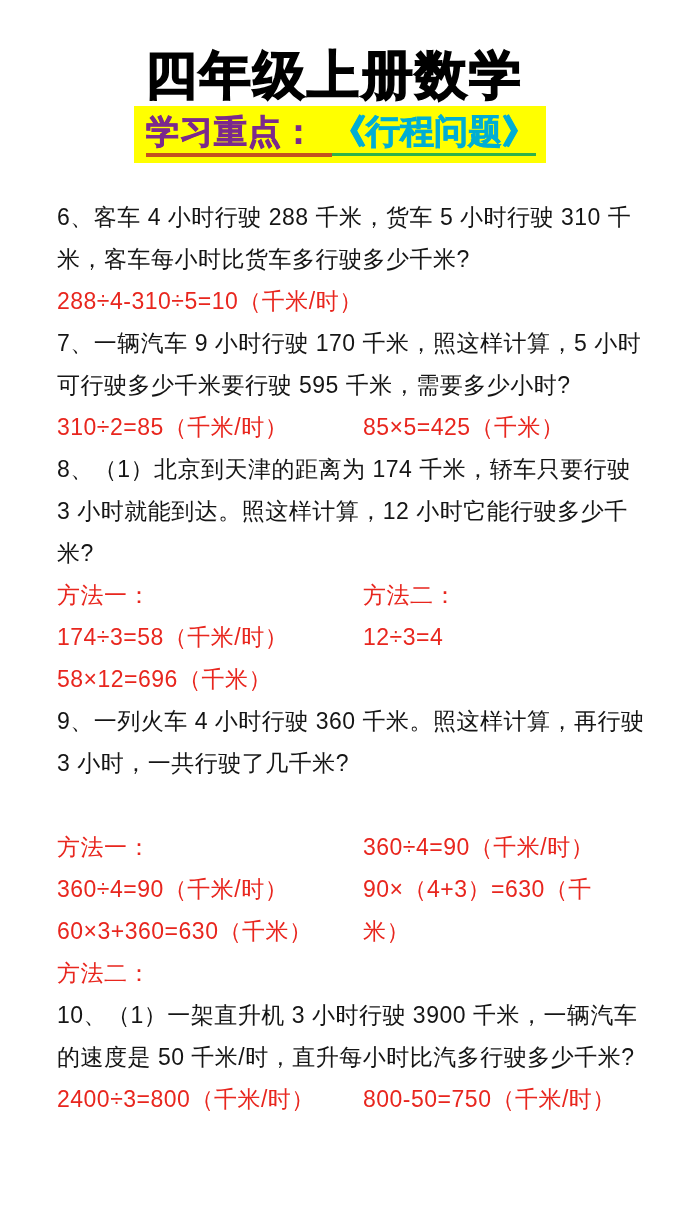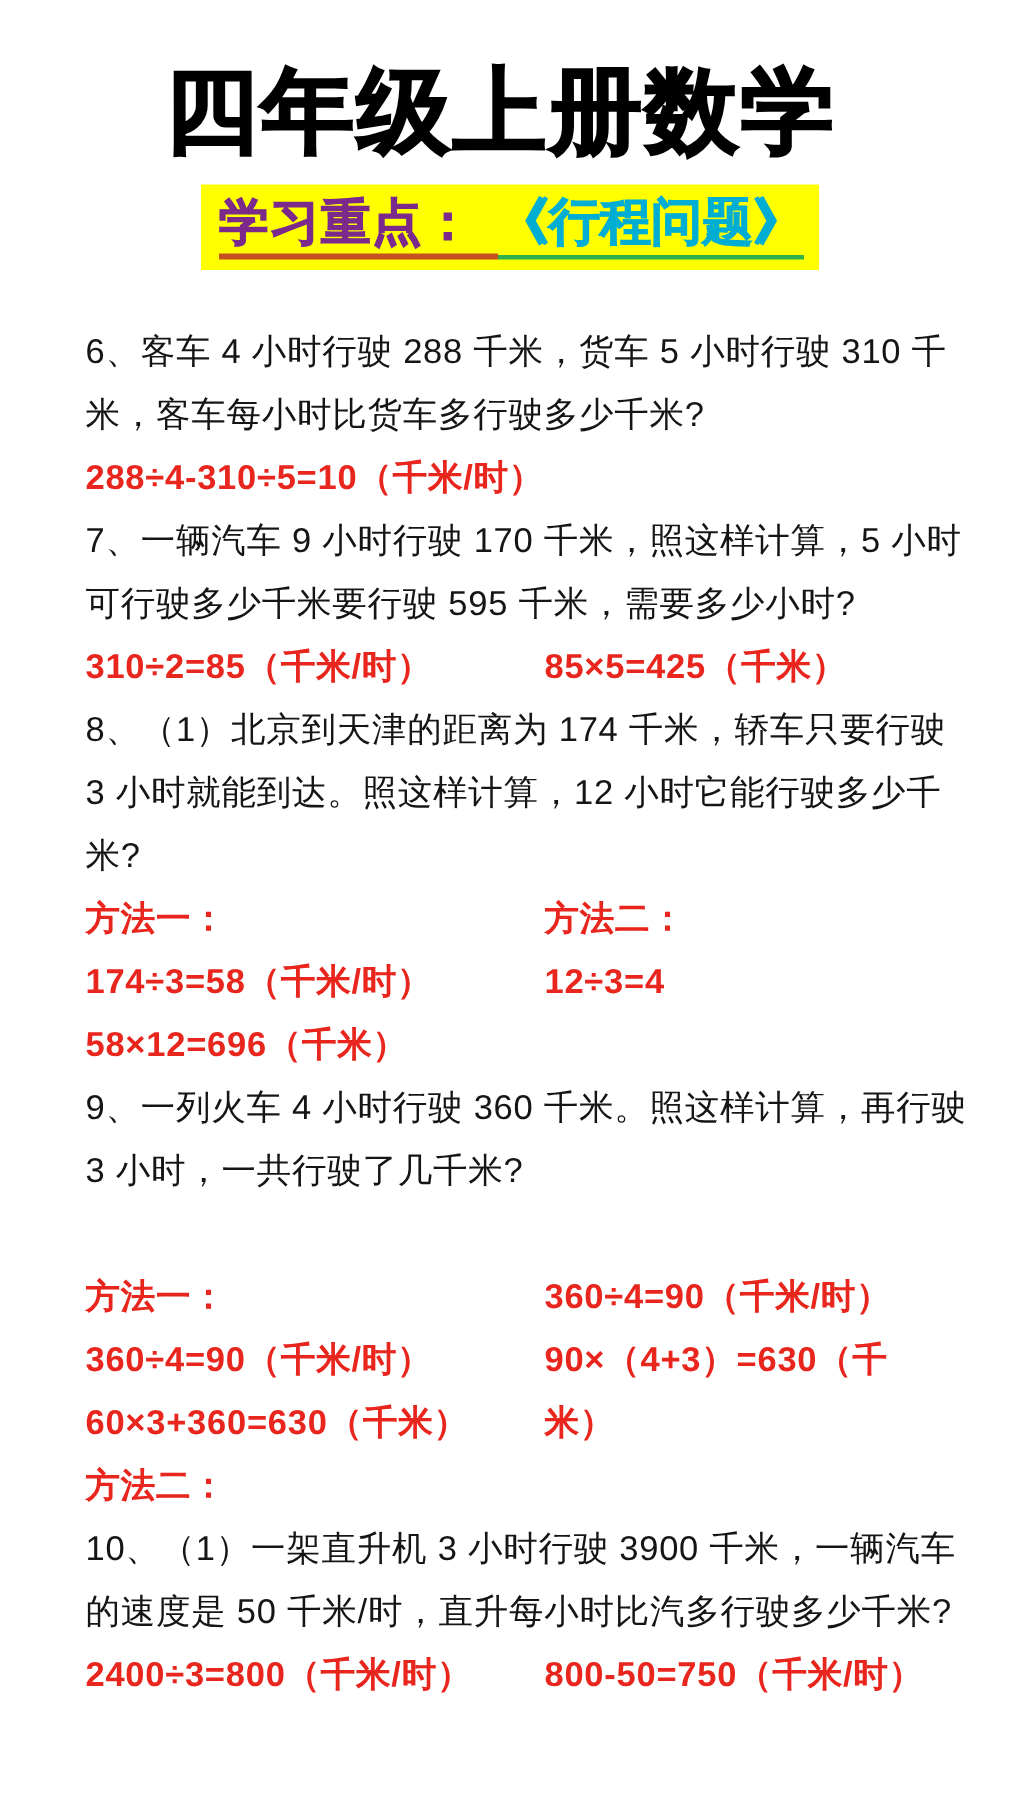--- a/index.html
+++ b/index.html
@@ -15,30 +15,29 @@
     position: relative;
   }
   .page {
     width: 680px;
     height: 1209px;
     background: #ffffff;
   }
   .title {
     margin: 44px 12px 0 0;
     text-align: center;
-    font-size: 62px;
+    font-size: 52px;
     line-height: 62px;
     font-weight: 900;
     color: #000000;
     letter-spacing: 2px;
     -webkit-text-stroke: 1.6px #000000;
   }
   .banner-wrap {
     text-align: center;
-    margin-top: 17px;
   }
   .banner {
     display: inline-block;
     background: var(--banner-bg, #ffff00);
     padding: 5px 10px 5px 12px;
     line-height: 40px;
     white-space: nowrap;
   }
   .banner-label {
     display: inline-block;
@@ -68,21 +67,21 @@
     grid-template-columns: 306px 1fr;
     align-items: center;
     height: 42px;
     font-size: 23px;
     letter-spacing: 0.5px;
     white-space: nowrap;
   }
   .line .col { overflow: visible; margin-top: 27px; }
   .line .span-all { grid-column: 1 / -1; }
   .line.black { color: var(--c-black, #151515); font-weight: 400; }
-  .line.red   { color: var(--c-red, #e8261e); font-weight: 700; }
+  .line.red   { color: var(--c-red, #e8261e); font-weight: 400; }
   .line.spacer { height: 42px; }
 </style>
 </head>
 <body>
 
 <div class="page">
   <h1 class="title">四年级上册数学</h1>
   <div class="banner-wrap">
     <div class="banner">
       <span class="banner-label">学习重点：</span><span class="banner-topic">《行程问题》</span>

